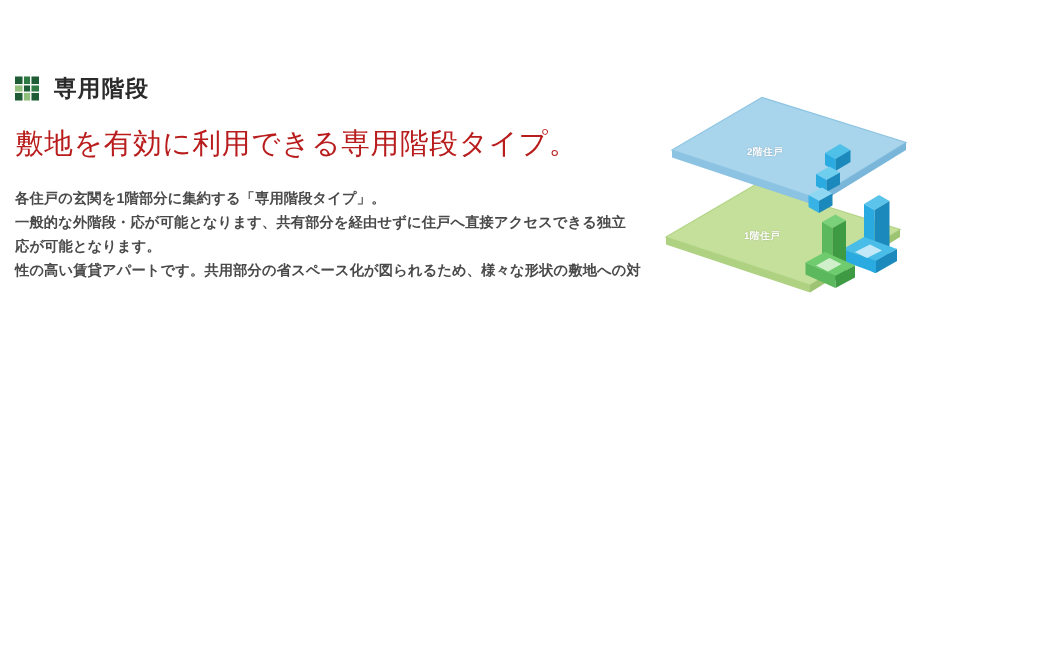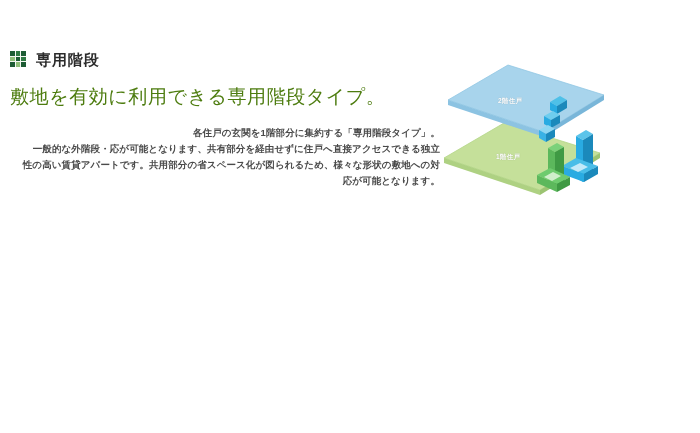--- a/index.html
+++ b/index.html
@@ -65,36 +65,35 @@
     color: #2b2b2b;
     line-height: 1;
     white-space: nowrap;
   }
 
   .headline {
     margin: 0 0 16px 0;
     font-size: 19px;
     font-weight: 400;
     letter-spacing: 0.03em;
-    color: #4d7c0f;
+    color: #b91c1c;
     line-height: 1.2;
     white-space: nowrap;
   }
 
   .body-copy {
     font-size: 9.5px;
     line-height: 16px;
     letter-spacing: 0.01em;
     color: #4a4a4a;
     font-weight: 600;
   }
   .body-copy p {
     margin: 0;
     white-space: nowrap;
-    text-align: right;
   }
 
   
   .illustration {
     position: absolute;
     left: 440px;
     top: 18px;
     width: 200px;
     height: 165px;
   }
@@ -132,22 +131,22 @@
         <i></i>
       </span>
       <span class="section-title">専用階段</span>
     </div>
 
     <h1 class="headline">敷地を有効に利用できる専用階段タイプ。</h1>
 
     <div class="body-copy">
       <p>各住戸の玄関を1階部分に集約する「専用階段タイプ」。</p>
       <p>一般的な外階段・応が可能となります、共有部分を経由せずに住戸へ直接アクセスできる独立</p>
+      <p>応が可能となります。</p>
       <p>性の高い賃貸アパートです。共用部分の省スペース化が図られるため、様々な形状の敷地への対</p>
-      <p>応が可能となります。</p>
     </div>
 
   </div>
 
   <div class="illustration">
     <svg width="200" height="165" viewBox="0 0 200 165">
 
       <g>
         <polygon points="4,104 64,69 160,99 100,136" fill="#c5e09a" stroke="#b3d587" stroke-width="0.8"></polygon>
         <polygon points="4,104 4,109 100,141 100,136" fill="#aed182"></polygon>

